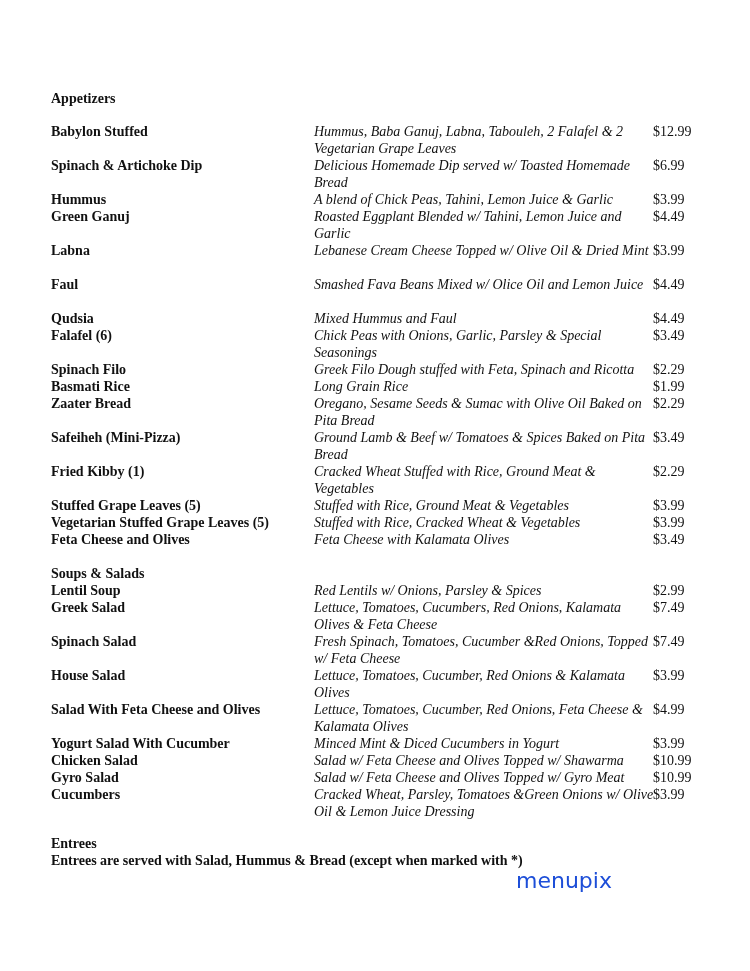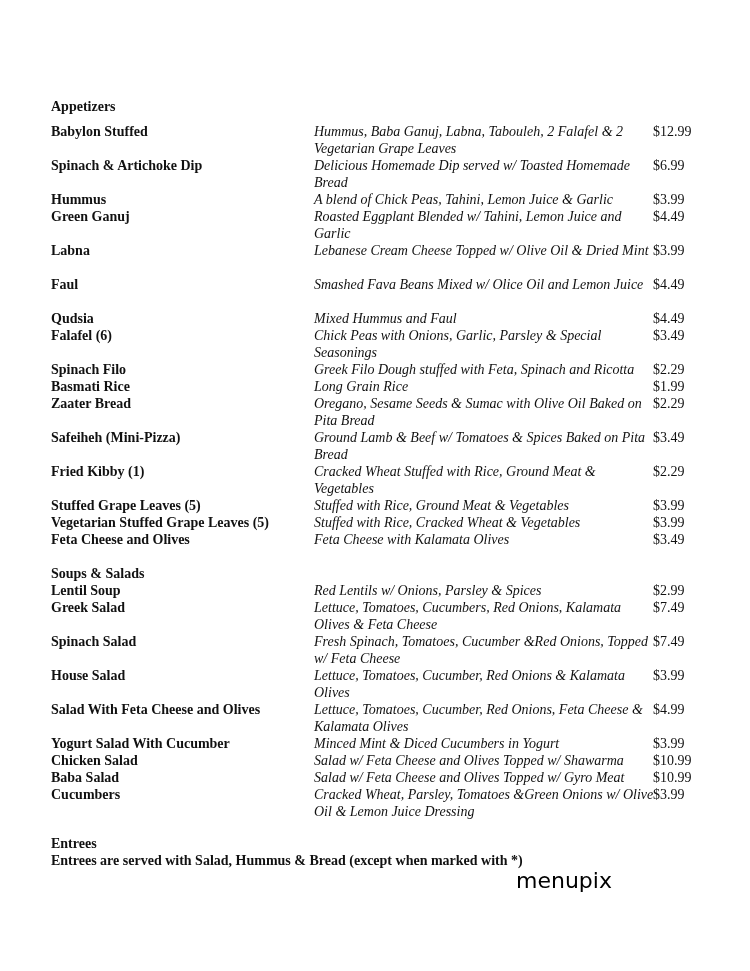--- a/index.html
+++ b/index.html
@@ -64,30 +64,30 @@
       font-weight: bold;
       white-space: nowrap;
     }
     .watermark {
       position: absolute;
       left: 516px;
       top: 872px;
       font-family: "DejaVu Sans", sans-serif;
       font-size: 22px;
       letter-spacing: 0px;
-      color: #000000;
+      color: #1d4ed8;
       font-weight: normal;
     }
   </style>
 </head>
 <body>
 
 <div class="page">
 
-  <div class="section-title" style="top:98px">Appetizers</div>
+  <div class="section-title" style="top:90px">Appetizers</div>
 
   <div class="row" style="top:123px">
     <div class="name">Babylon Stuffed</div>
     <div class="desc">Hummus, Baba Ganuj, Labna, Tabouleh, 2 Falafel &amp; 2 Vegetarian Grape Leaves</div>
     <div class="price">$12.99</div>
   </div>
 
   <div class="row" style="top:157px">
     <div class="name">Spinach &amp; Artichoke Dip</div>
     <div class="desc">Delicious Homemade Dip served w/ Toasted Homemade Bread</div>
@@ -216,21 +216,21 @@
     <div class="price">$3.99</div>
   </div>
 
   <div class="row" style="top:752px">
     <div class="name">Chicken Salad</div>
     <div class="desc" style="white-space:nowrap">Salad w/ Feta Cheese and Olives Topped w/ Shawarma</div>
     <div class="price">$10.99</div>
   </div>
 
   <div class="row" style="top:769px">
-    <div class="name">Baba Salad</div>
+    <div class="name">Gyro Salad</div>
     <div class="desc" style="white-space:nowrap">Salad w/ Feta Cheese and Olives Topped w/ Gyro Meat</div>
     <div class="price">$10.99</div>
   </div>
 
   <div class="row" style="top:786px">
     <div class="name">Cucumbers</div>
     <div class="desc">Cracked Wheat, Parsley, Tomatoes &amp;Green Onions w/ Olive Oil &amp; Lemon Juice Dressing</div>
     <div class="price">$3.99</div>
   </div>
 

